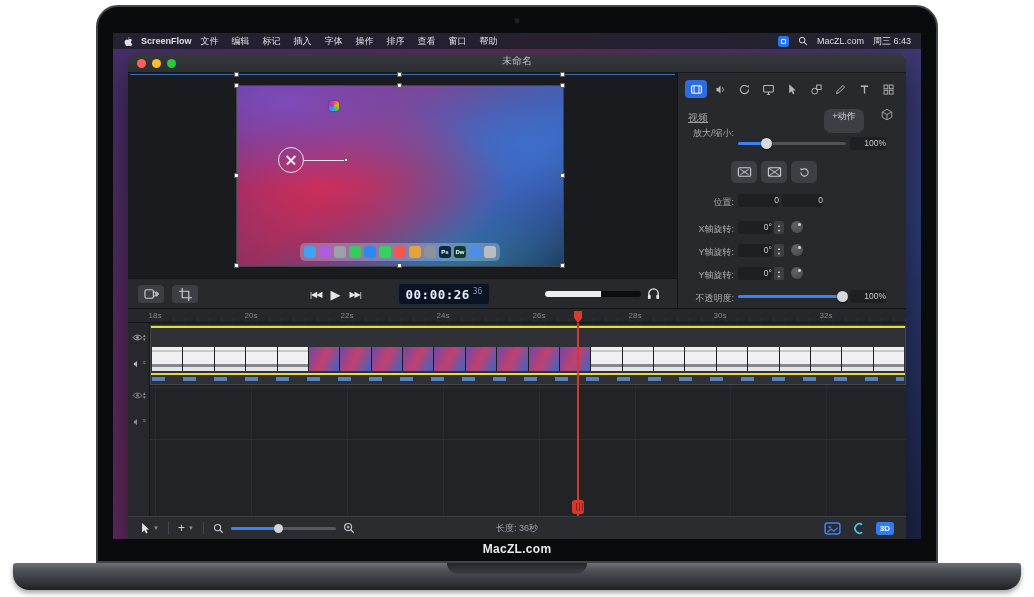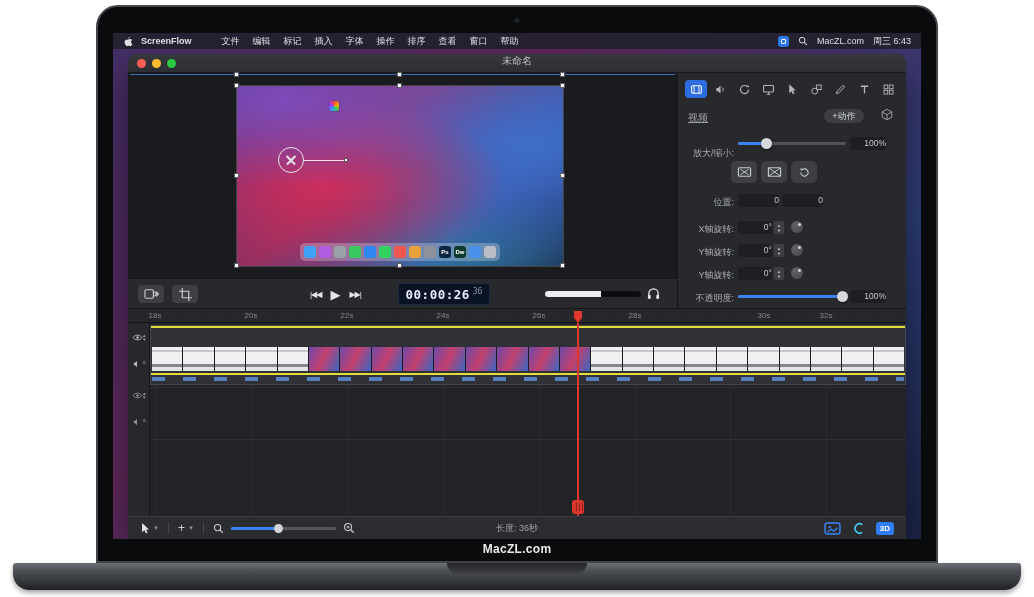--- a/index.html
+++ b/index.html
@@ -22,21 +22,21 @@
 
   
   .screen { position:absolute; left:15px; top:26px; width:808px; height:506px; overflow:hidden;
     background:linear-gradient(135deg,#45306b 0%,#63295e 35%,#2e3f7a 75%,#1d2547 100%); }
 
   
   .menubar { position:absolute; top:0; left:0; right:0; height:16px;
     background:rgba(36,34,48,.94); display:flex; align-items:center;
     padding:0 10px; color:#e4e5ea; font-size:9px; }
   .menubar .appname { font-weight:bold; margin:0 4px 0 8px; }
-  .menus { display:flex; gap:13px; margin-left:26px; }
+  .menus { display:flex; gap:13px; margin-left:5px; }
   .menu-item { cursor:default; }
   .mb-right { margin-left:auto; display:flex; align-items:center; gap:9px; }
   .mb-badge { width:11px; height:11px; border-radius:3px; background:#2e7cf0;
     display:flex; align-items:center; justify-content:center; }
   .mb-badge i { display:block; width:5px; height:5px; border:1px solid #fff; border-radius:1px; }
 
   
   .window { position:absolute; left:15px; top:21px; width:778px; height:485px;
     background:#252629; border-radius:9px 9px 0 0; box-shadow:0 16px 38px rgba(0,0,0,.55);
     color:#c9cbd0; font-size:9px; }
@@ -97,21 +97,21 @@
   .hp { position:absolute; left:518px; top:7px; color:#e4e5e8; }
 
   
   .inspector { width:229px; height:235px; background:#28292d; border-left:1px solid #141517;
     position:relative; overflow:hidden; }
   .tabs { position:absolute; top:7px; left:7px; right:7px; display:flex; justify-content:space-between; }
   .tab { width:22px; height:18px; border-radius:4px; color:#b4b7bd;
     display:flex; align-items:center; justify-content:center; }
   .tab.sel { background:#2e6de0; color:#fff; }
   .insp-title { position:absolute; top:38px; left:10px; font-size:10px; color:#9ea1a7;text-decoration:underline; }
-  .action-btn { position:absolute; top:36px; right:42px; width:40px; height:14px;
+  .action-btn { position:absolute; top:36px; right:42px; width:40px; height:24px;
     background:#3d3f45; border-radius:7px; text-align:center; line-height:14px;
     font-size:9px; color:#d3d5d9; }
   .cube-btn { position:absolute; top:35px; right:12px; color:#9ea1a7; }
   .row-label { position:absolute; left:0; width:56px; text-align:right; font-size:9px; color:#a8abb0; }
   .val-box { position:absolute; height:13px; background:#1e1f22; border-radius:3px;
     font-size:8.5px; color:#c7c9ce; text-align:right; line-height:13px; }
   .slider { position:absolute; height:13px; }
   .slider .track { position:absolute; left:0; right:0; top:5px; height:3px; border-radius:2px; background:#515359; }
   .slider .fill  { position:absolute; left:0; top:5px; height:3px; border-radius:2px; background:#3b82f6; }
   .slider .thumb { position:absolute; top:1px; width:11px; height:11px; border-radius:50%;
@@ -360,21 +360,21 @@
           </div>
 
           <span class="insp-title">视频</span>
           <span class="action-btn">+动作</span>
           <span class="cube-btn">
             <svg width="14" height="14" viewBox="0 0 16 16">
                 <path d="M8 1.5l5.5 3v6L8 13.5l-5.5-3v-6z M2.5 4.5L8 7.5l5.5-3 M8 7.5v6" fill="none" stroke="currentColor" stroke-width="1.1"></path>
               </svg>
           </span>
 
-          <span class="row-label" style="top:74px;">放大/缩小:</span>
+          <span class="row-label" style="top:54px;">放大/缩小:</span>
           <span class="slider" style="top:64px; left:60px; width:108px;">
             <i class="track"></i>
               <i class="fill" style="width:26%;"></i>
               <i class="thumb" style="left:calc(26% - 5px);"></i>
           </span>
           <span class="val-box" style="top:64px; left:172px; width:36px;">100%</span>
 
           <div class="scale-btns">
             <span class="sq-btn">
               <svg width="15" height="12" viewBox="0 0 16 12">
@@ -441,21 +441,21 @@
       </div>
 
       <div class="ruler">
         <span class="ph-marker" style="left:446px;"></span>
       <span class="rlabel" style="left: 27px;">18s</span>
           <span class="rlabel" style="left: 123px;">20s</span>
           <span class="rlabel" style="left: 219px;">22s</span>
           <span class="rlabel" style="left: 315px;">24s</span>
           <span class="rlabel" style="left: 411px;">26s</span>
           <span class="rlabel" style="left: 507px;">28s</span>
-          <span class="rlabel" style="left: 630px; padding-left: 12px;">30s</span>
+          <span class="rlabel" style="left: 586px; padding-left: 12px;">30s</span>
           <span class="rlabel" style="left: 698px;">32s</span>
         </div>
 
       <div class="tracks">
           <i class="gridline" style="left: 698px;"></i>
           <i class="gridline" style="left: 602px;"></i>
           <i class="gridline" style="left: 507px;"></i>
           <i class="gridline" style="left: 411px;"></i>
           <i class="gridline" style="left: 315px;"></i>
           <i class="gridline" style="left: 219px;"></i>

